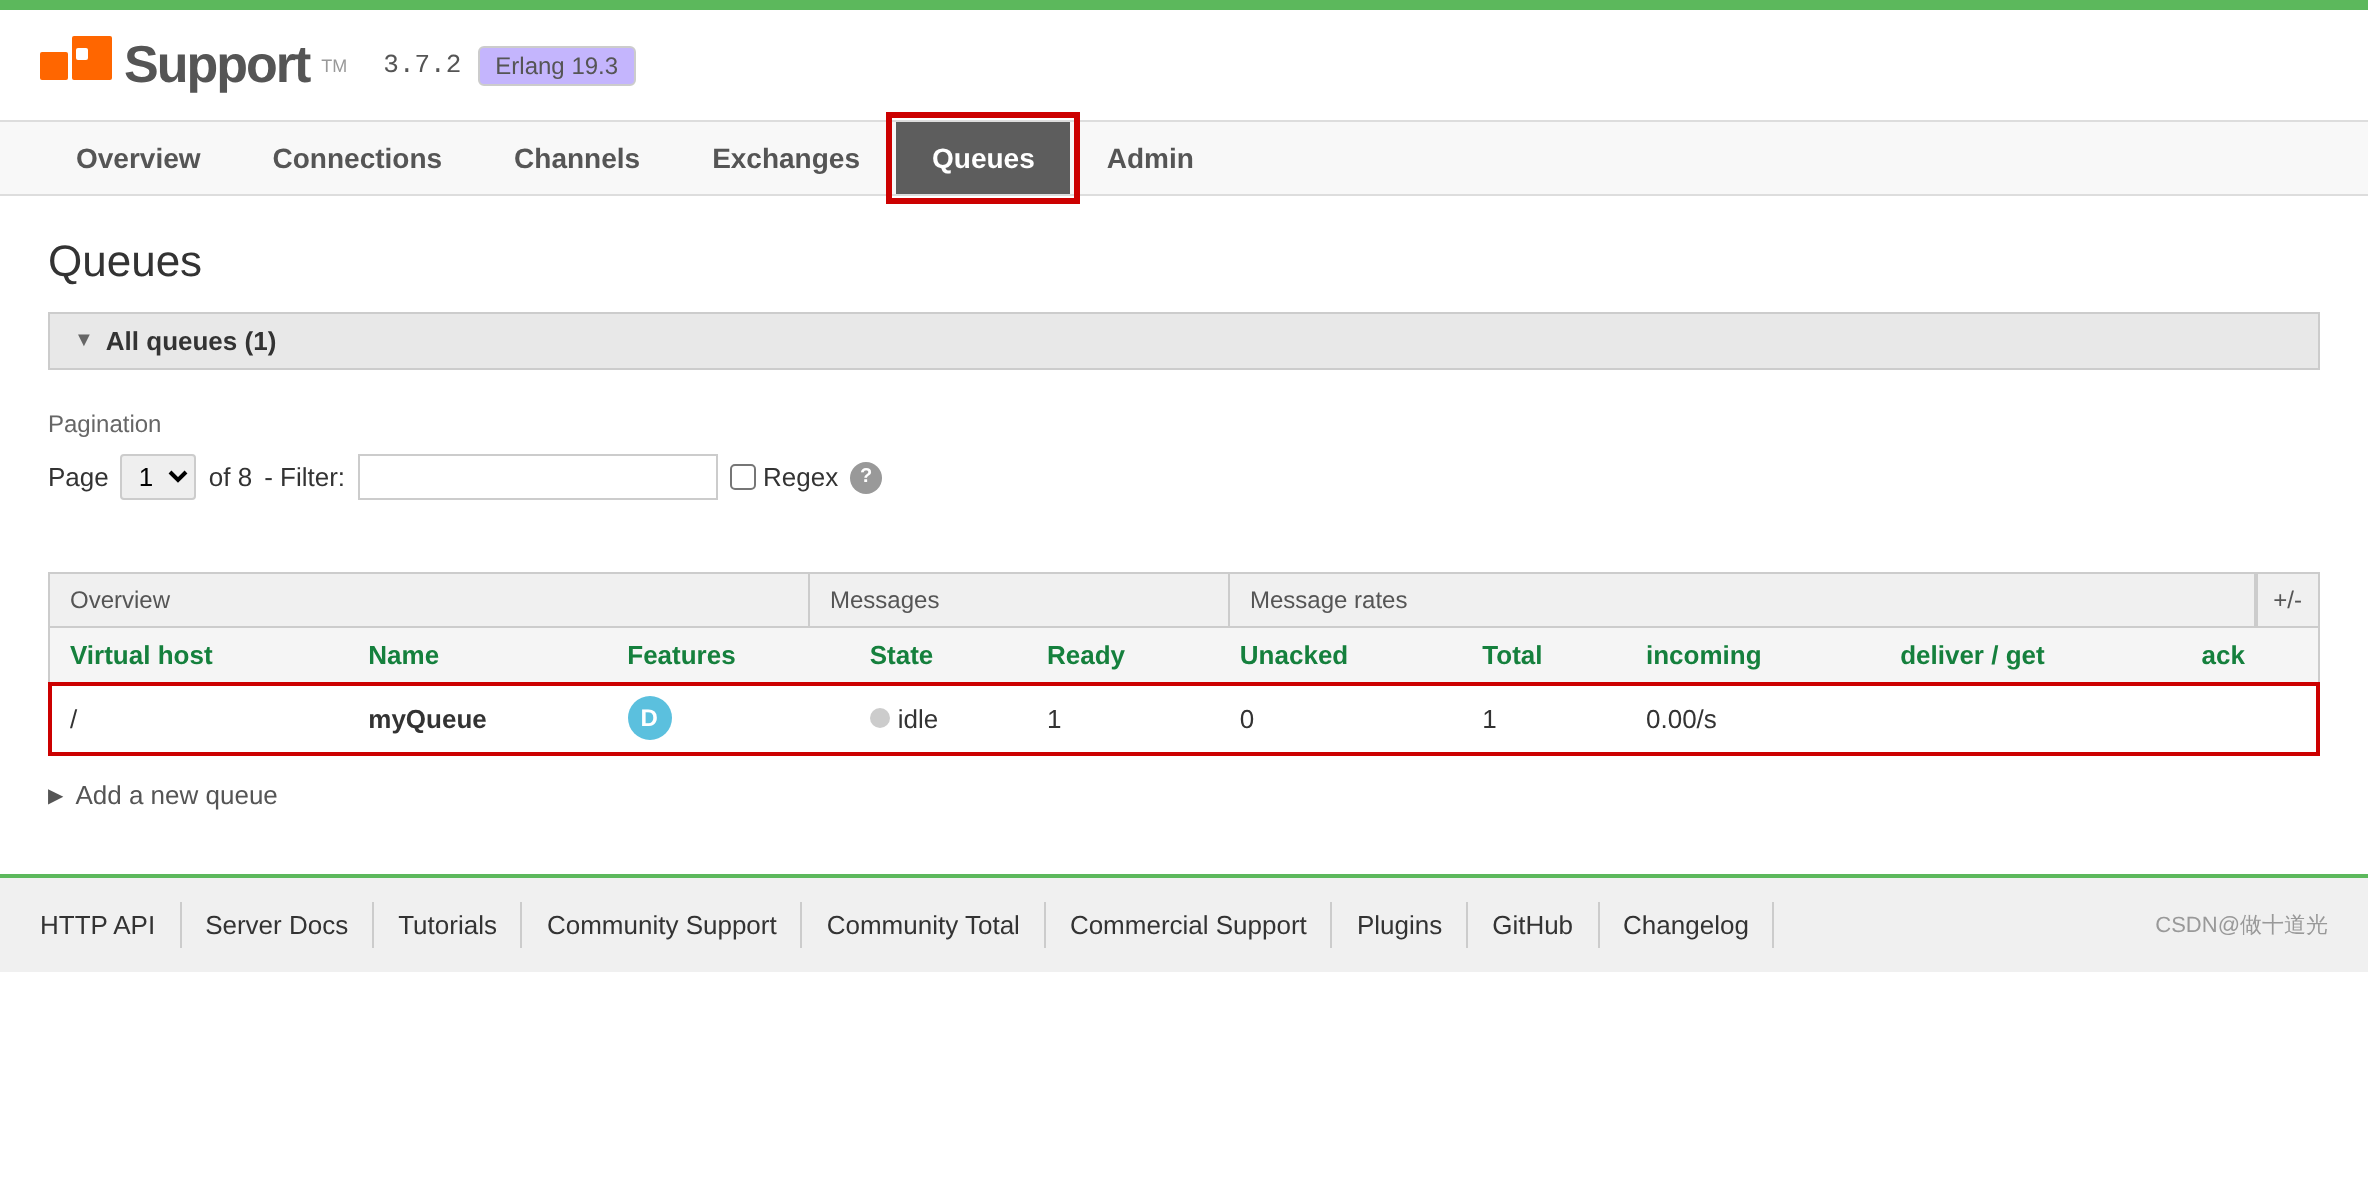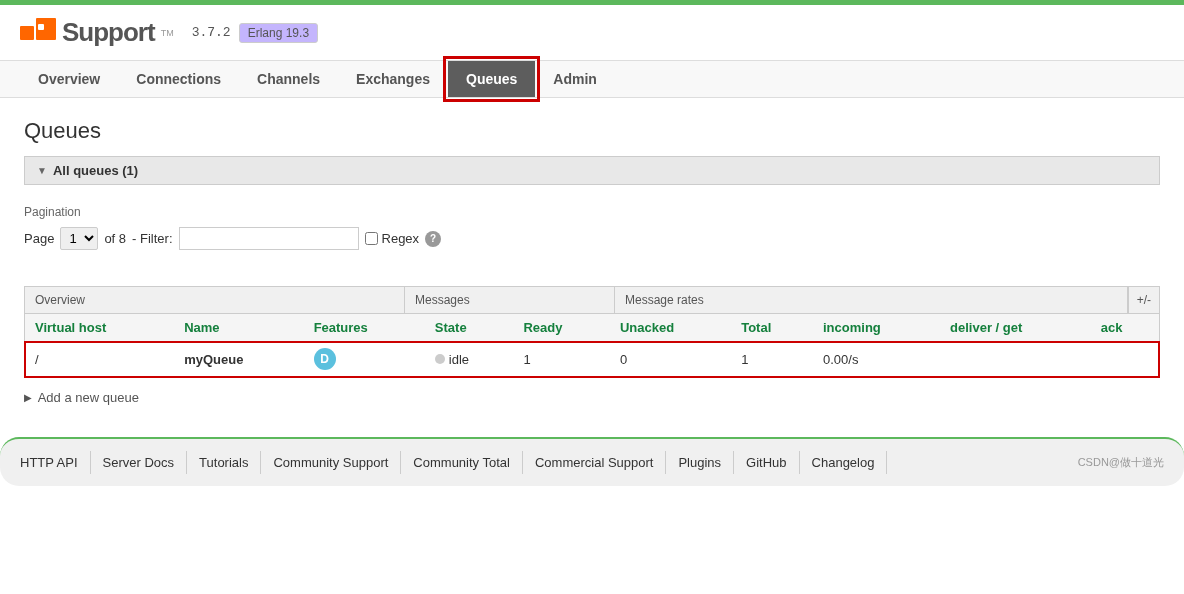--- a/index.html
+++ b/index.html
@@ -54,21 +54,21 @@
     tbody tr { background: #fff; }
 
     .feature-badge { background: #5bc0de; color: #fff; border-radius: 50%; width: 22px; height: 22px; display: inline-flex; align-items: center; justify-content: center; font-size: 12px; font-weight: bold; }
     .state-dot { width: 10px; height: 10px; background: #ccc; border-radius: 50%; display: inline-block; margin-right: 4px; }
 
     
     .add-queue { padding: 12px 0; display: flex; align-items: center; gap: 6px; font-size: 13px; color: #555; cursor: pointer; }
     .add-queue-triangle { font-size: 10px; }
 
     
-    .footer { background: #f0f0f0; border-top: 2px solid #5cb85c; padding: 12px 20px; display: flex; align-items: center; gap: 0; flex-wrap: wrap; border-radius: 19px; }
+    .footer { background: #f0f0f0; border-top: 2px solid #5cb85c; padding: 12px 20px; display: flex; align-items: center; gap: 0; flex-wrap: wrap; }
     .footer-link { font-size: 13px; color: #333; text-decoration: none; padding: 4px 12px; border-right: 1px solid #ccc; cursor: pointer; }
     .footer-link:first-child { padding-left: 0; }
     .footer-link:last-child { border-right: none; }
     .footer-credit { margin-left: auto; font-size: 11px; color: #999; }
   </style>
 </head>
 <body>
 
 <div class="top-bar"></div>
 

